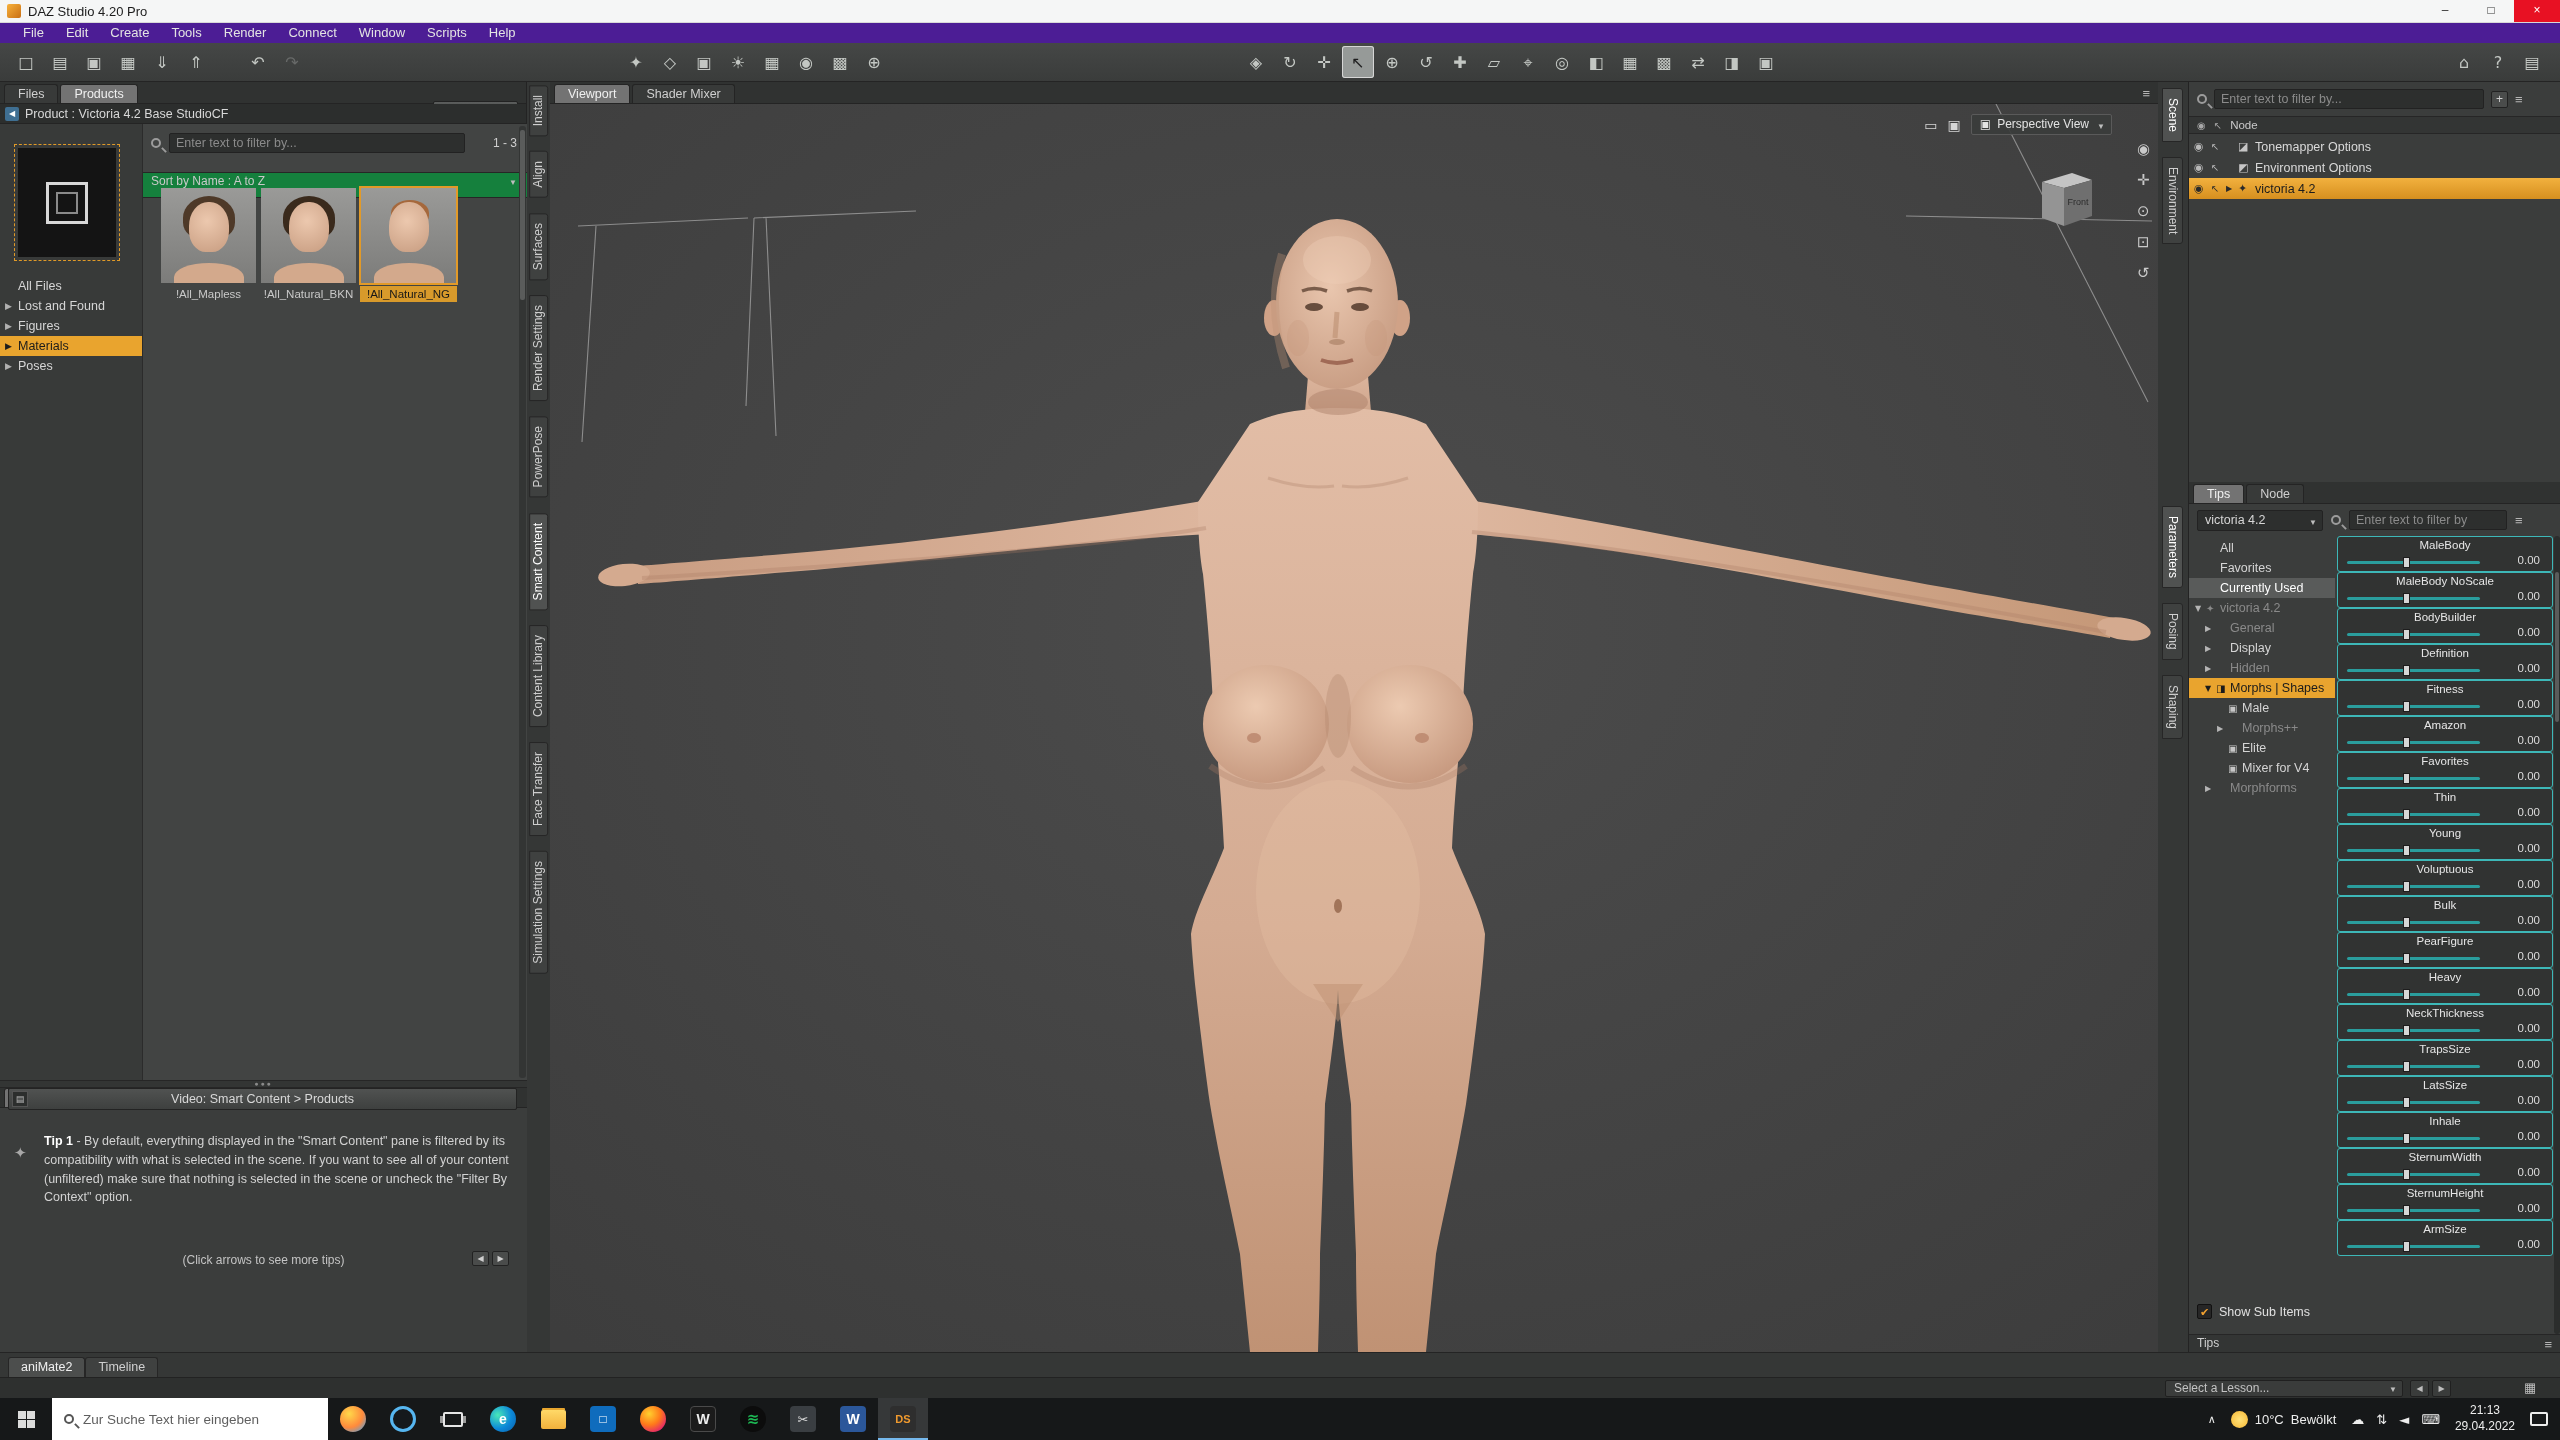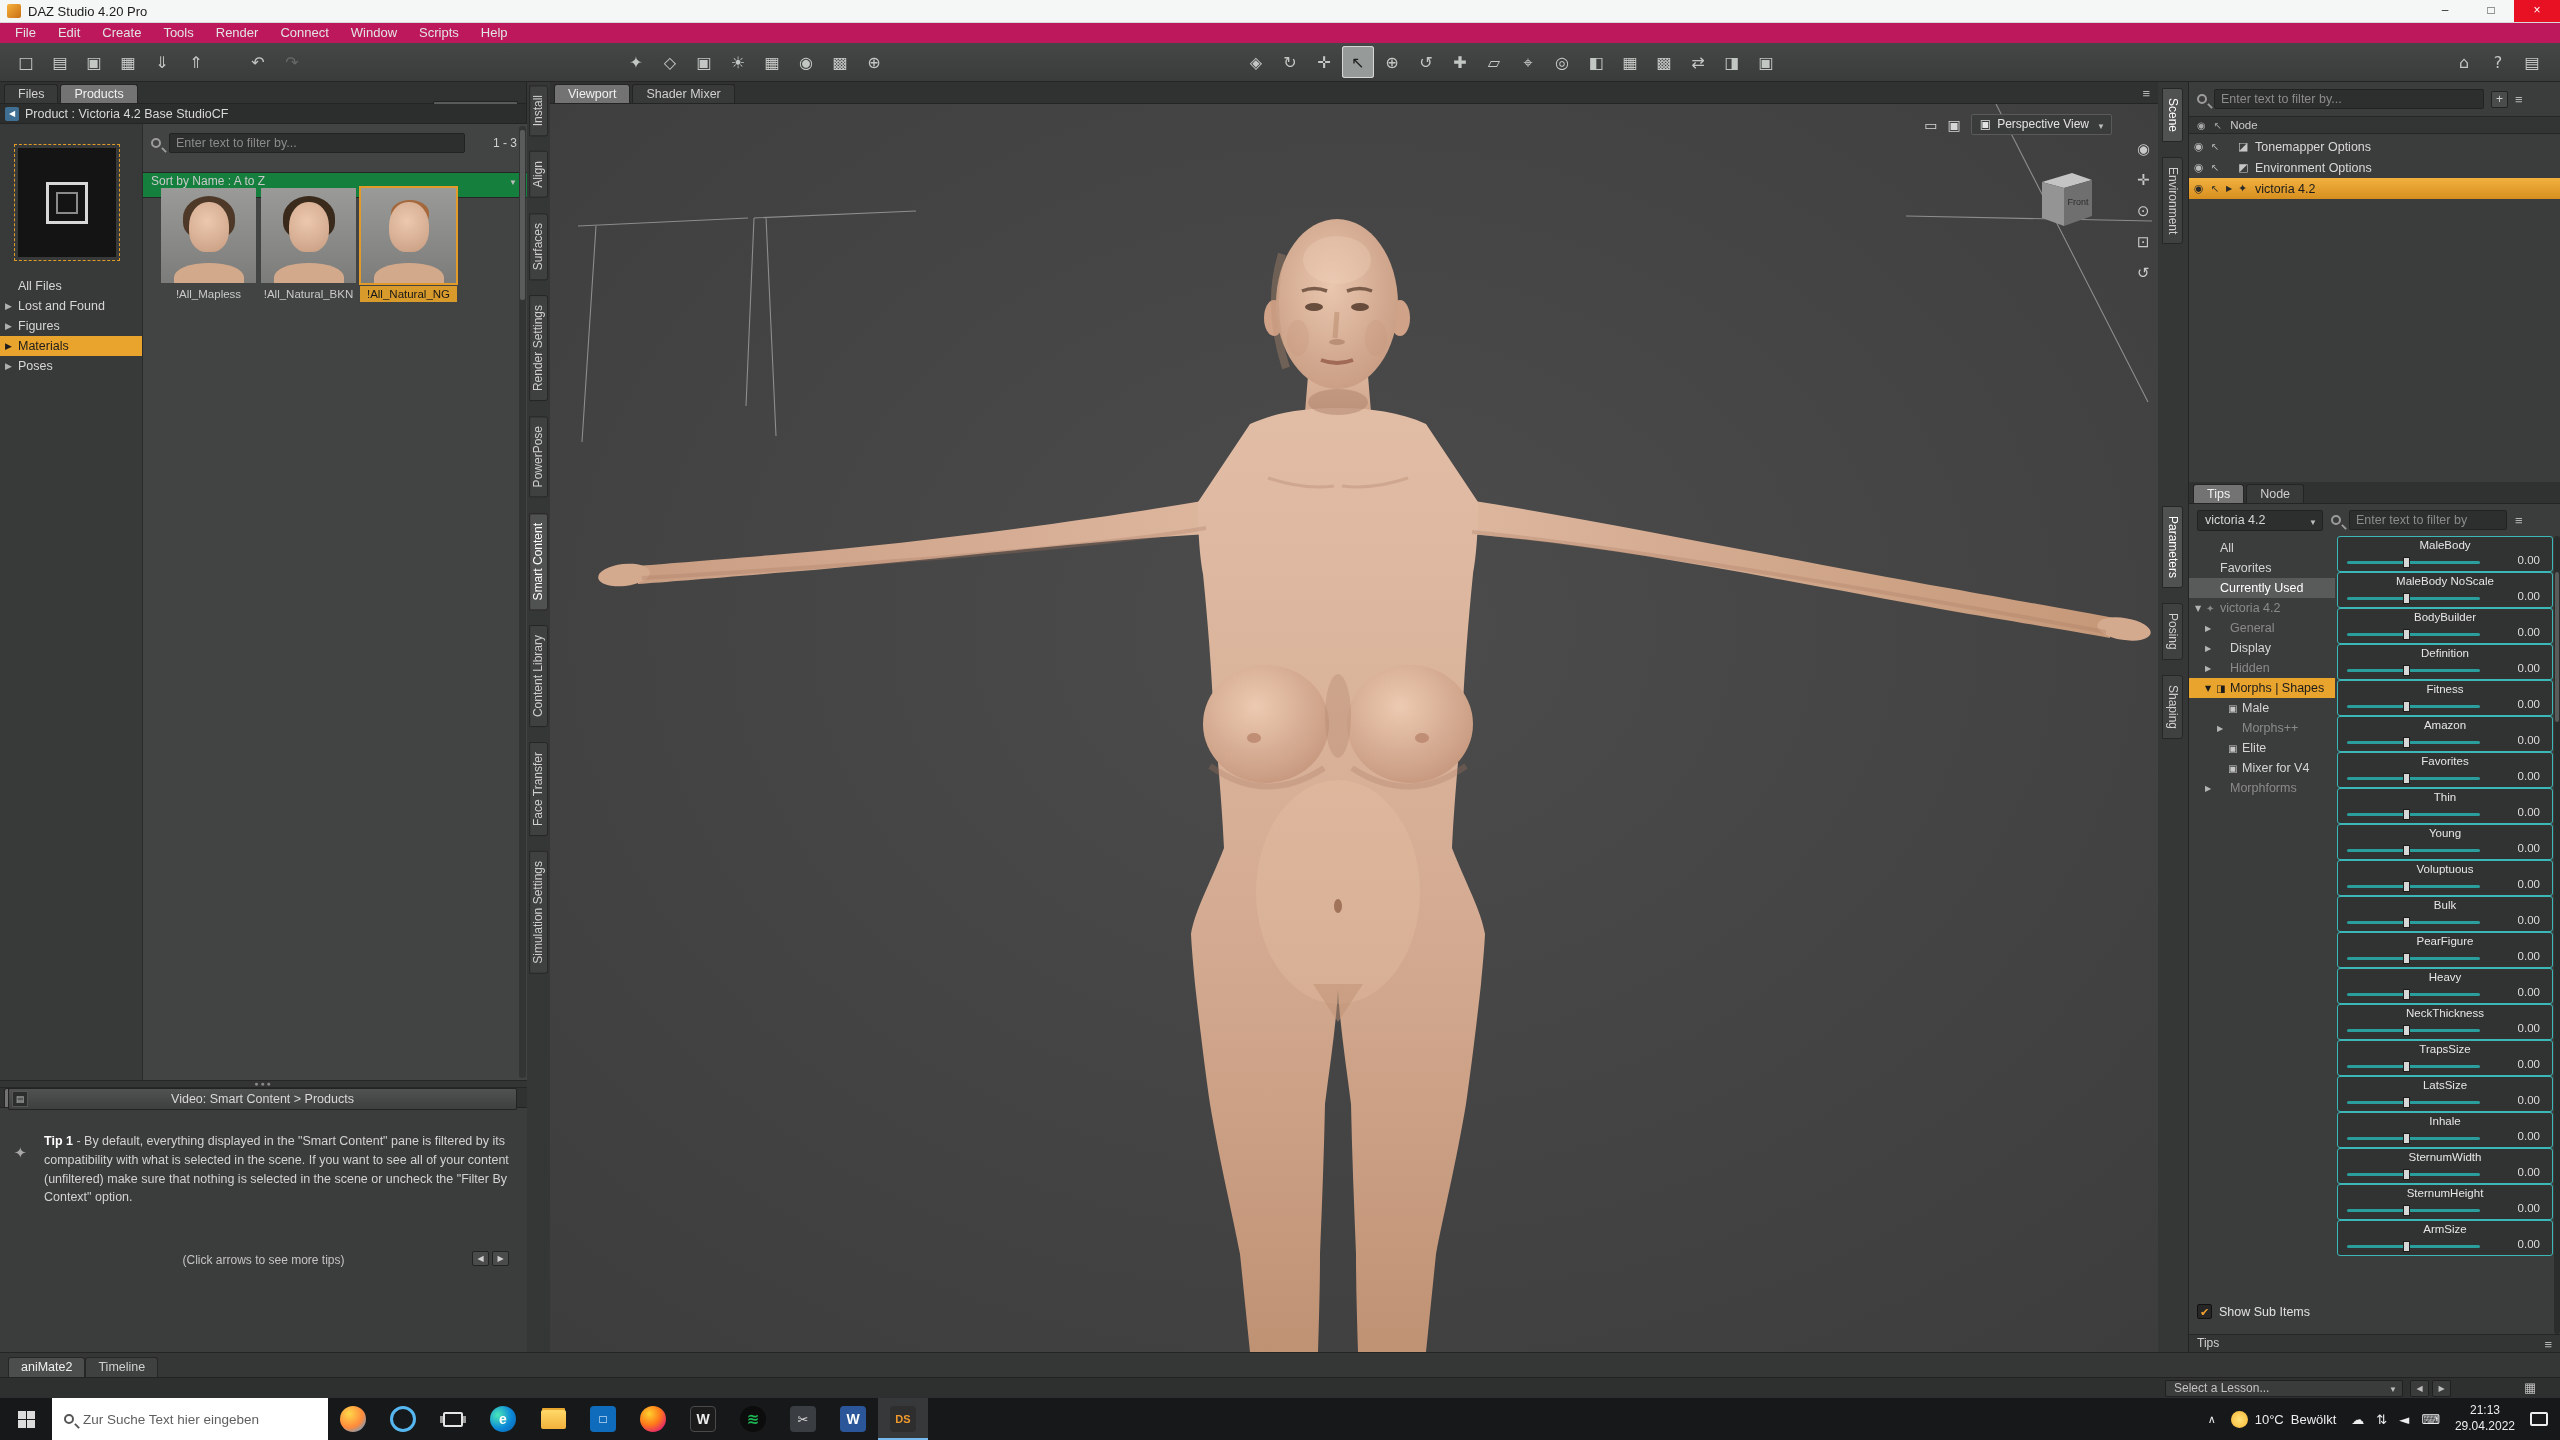--- a/index.html
+++ b/index.html
@@ -11,21 +11,21 @@
 
 
 #titlebar{position:absolute;left:0;top:0;width:2560px;height:23px;background:#f5f6f6;border-bottom:1px solid #d8d8d8;display:flex;align-items:center}
 .app-ico{width:14px;height:14px;margin:0 7px;background:linear-gradient(135deg,#f7b13c,#c96f14);border-radius:2px}
 .win-title{font-size:13px;color:#1b1b1b}
 .winbtns{position:absolute;right:0;top:0;display:flex;height:22px}
 .wb{width:46px;height:22px;line-height:21px;text-align:center;font-size:12px;color:#333}
 .wb.close{background:#e81123;color:#fff}
 
 
-#menubar{position:absolute;left:0;top:23px;width:2560px;height:20px;background:#be185d;display:flex;align-items:flex-start;padding-left:4px}
+#menubar{position:absolute;left:0;top:23px;width:2560px;height:20px;background:#4c1d95;display:flex;align-items:flex-start;padding-left:12px}
 .menu-item{padding:0 11px;font-size:13px;color:#e3e3e3;line-height:20px}
 
 
 #toolbar{position:absolute;left:0;top:43px;width:2560px;height:39px;background:linear-gradient(#454746,#3a3c3b);border-bottom:1px solid #242424}
 .tgroup{position:absolute;top:3px;display:flex;gap:2px}
 .tg-file{left:10px}.tg-undo{left:242px}.tg-create{left:620px}.tg-tools{left:1240px}.tg-right{left:2448px}
 .tbtn{width:32px;height:32px;display:flex;align-items:center;justify-content:center;font-size:16px;color:#c3c7c3;border-radius:3px}
 .tbtn.active{background:#969a98;color:#1e1e1e;box-shadow:inset 0 0 0 1px #d6d6d6}
 .tbtn.disabled{color:#686a69}
 

